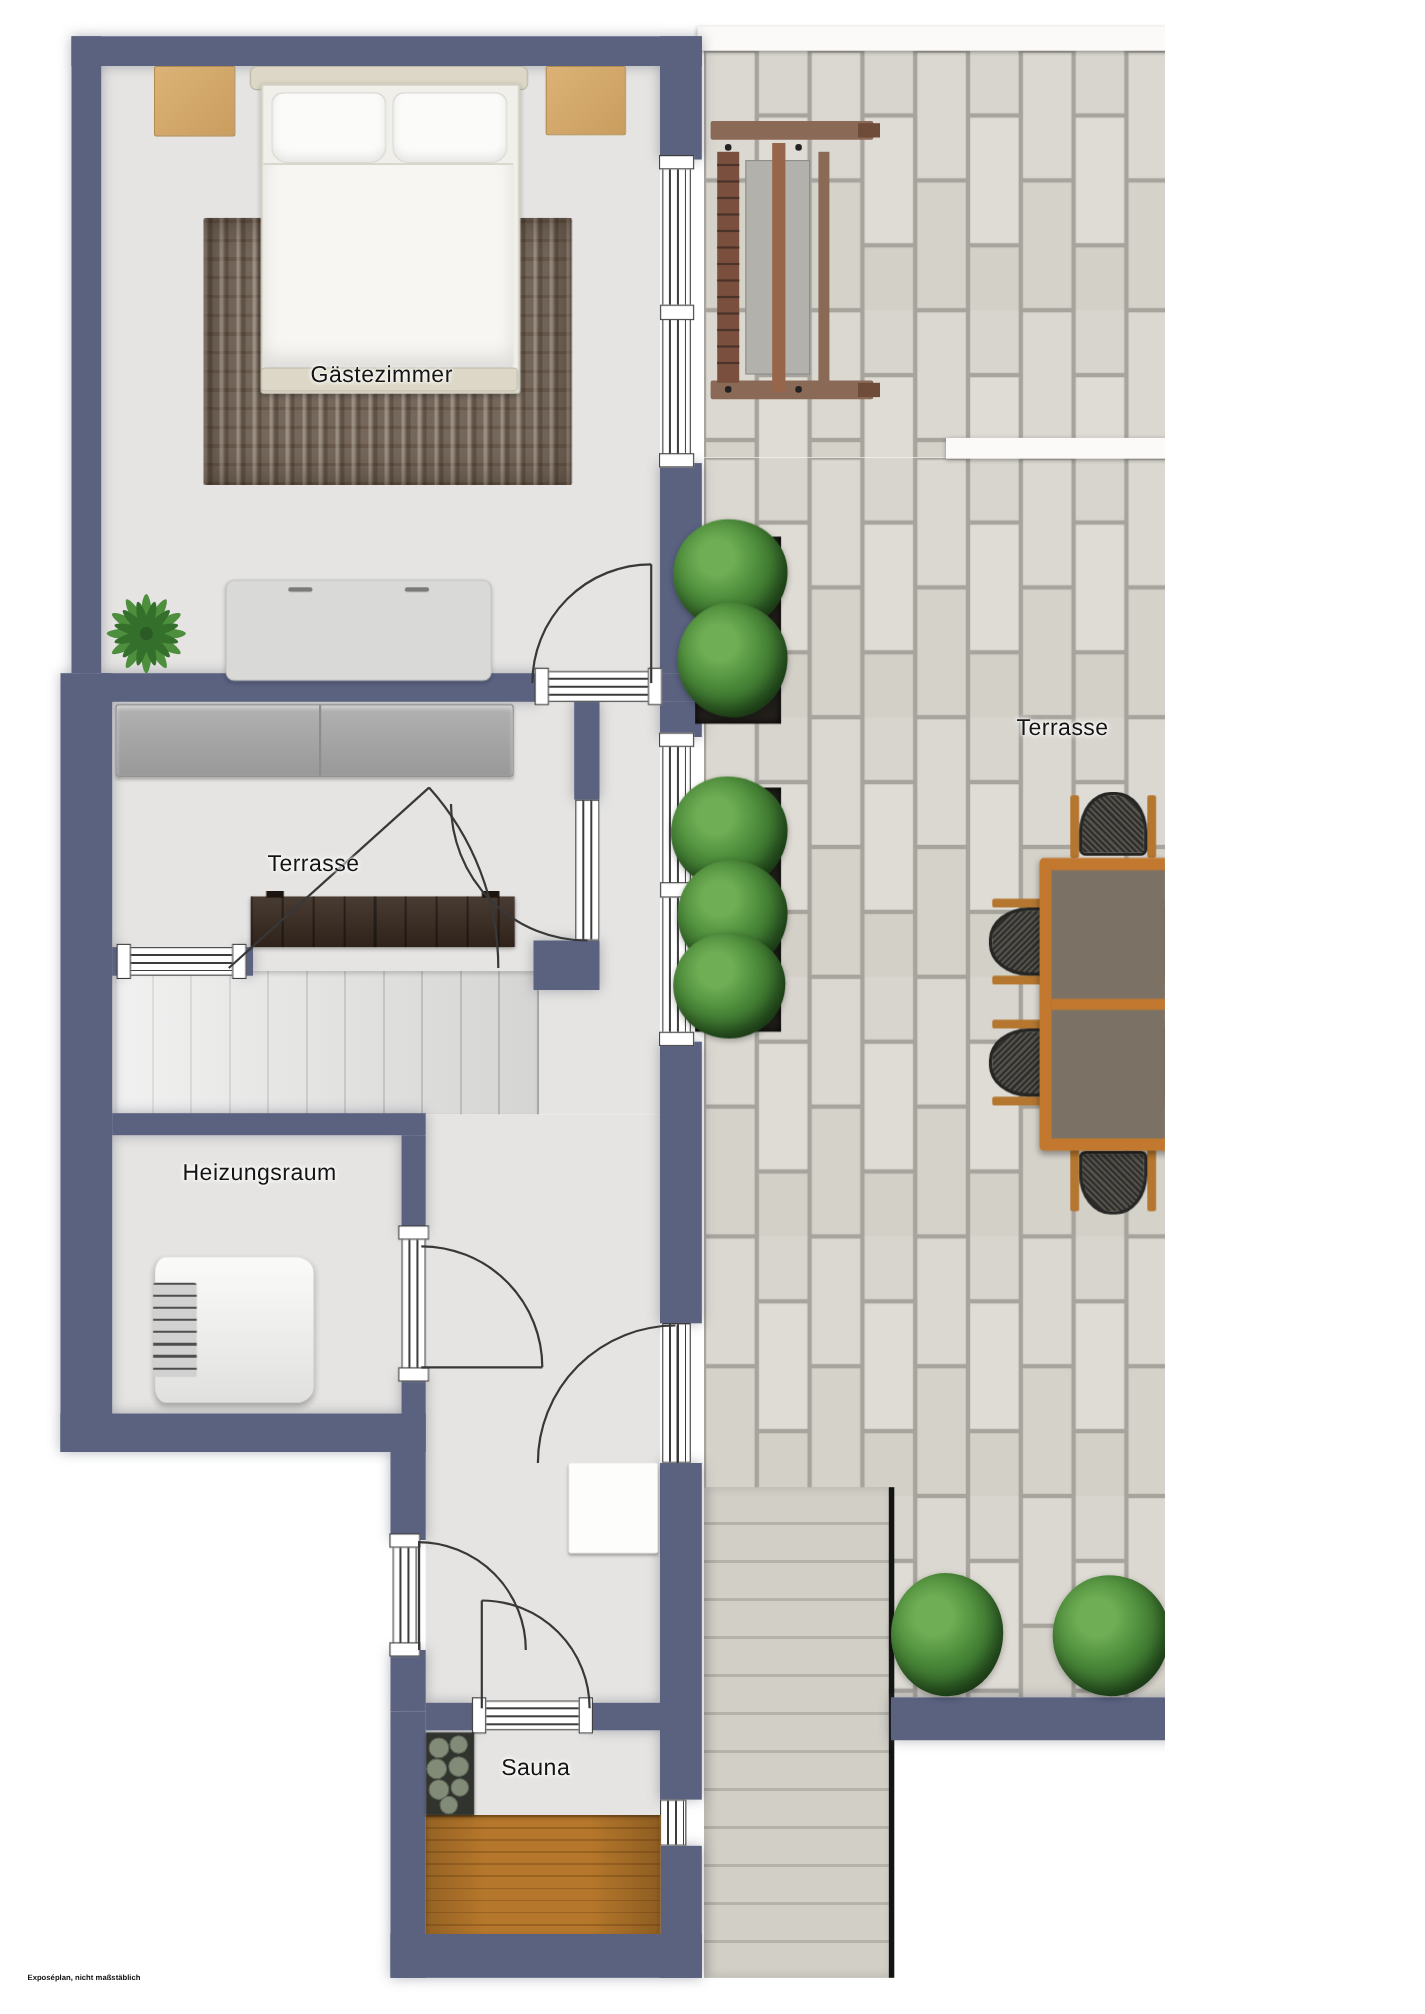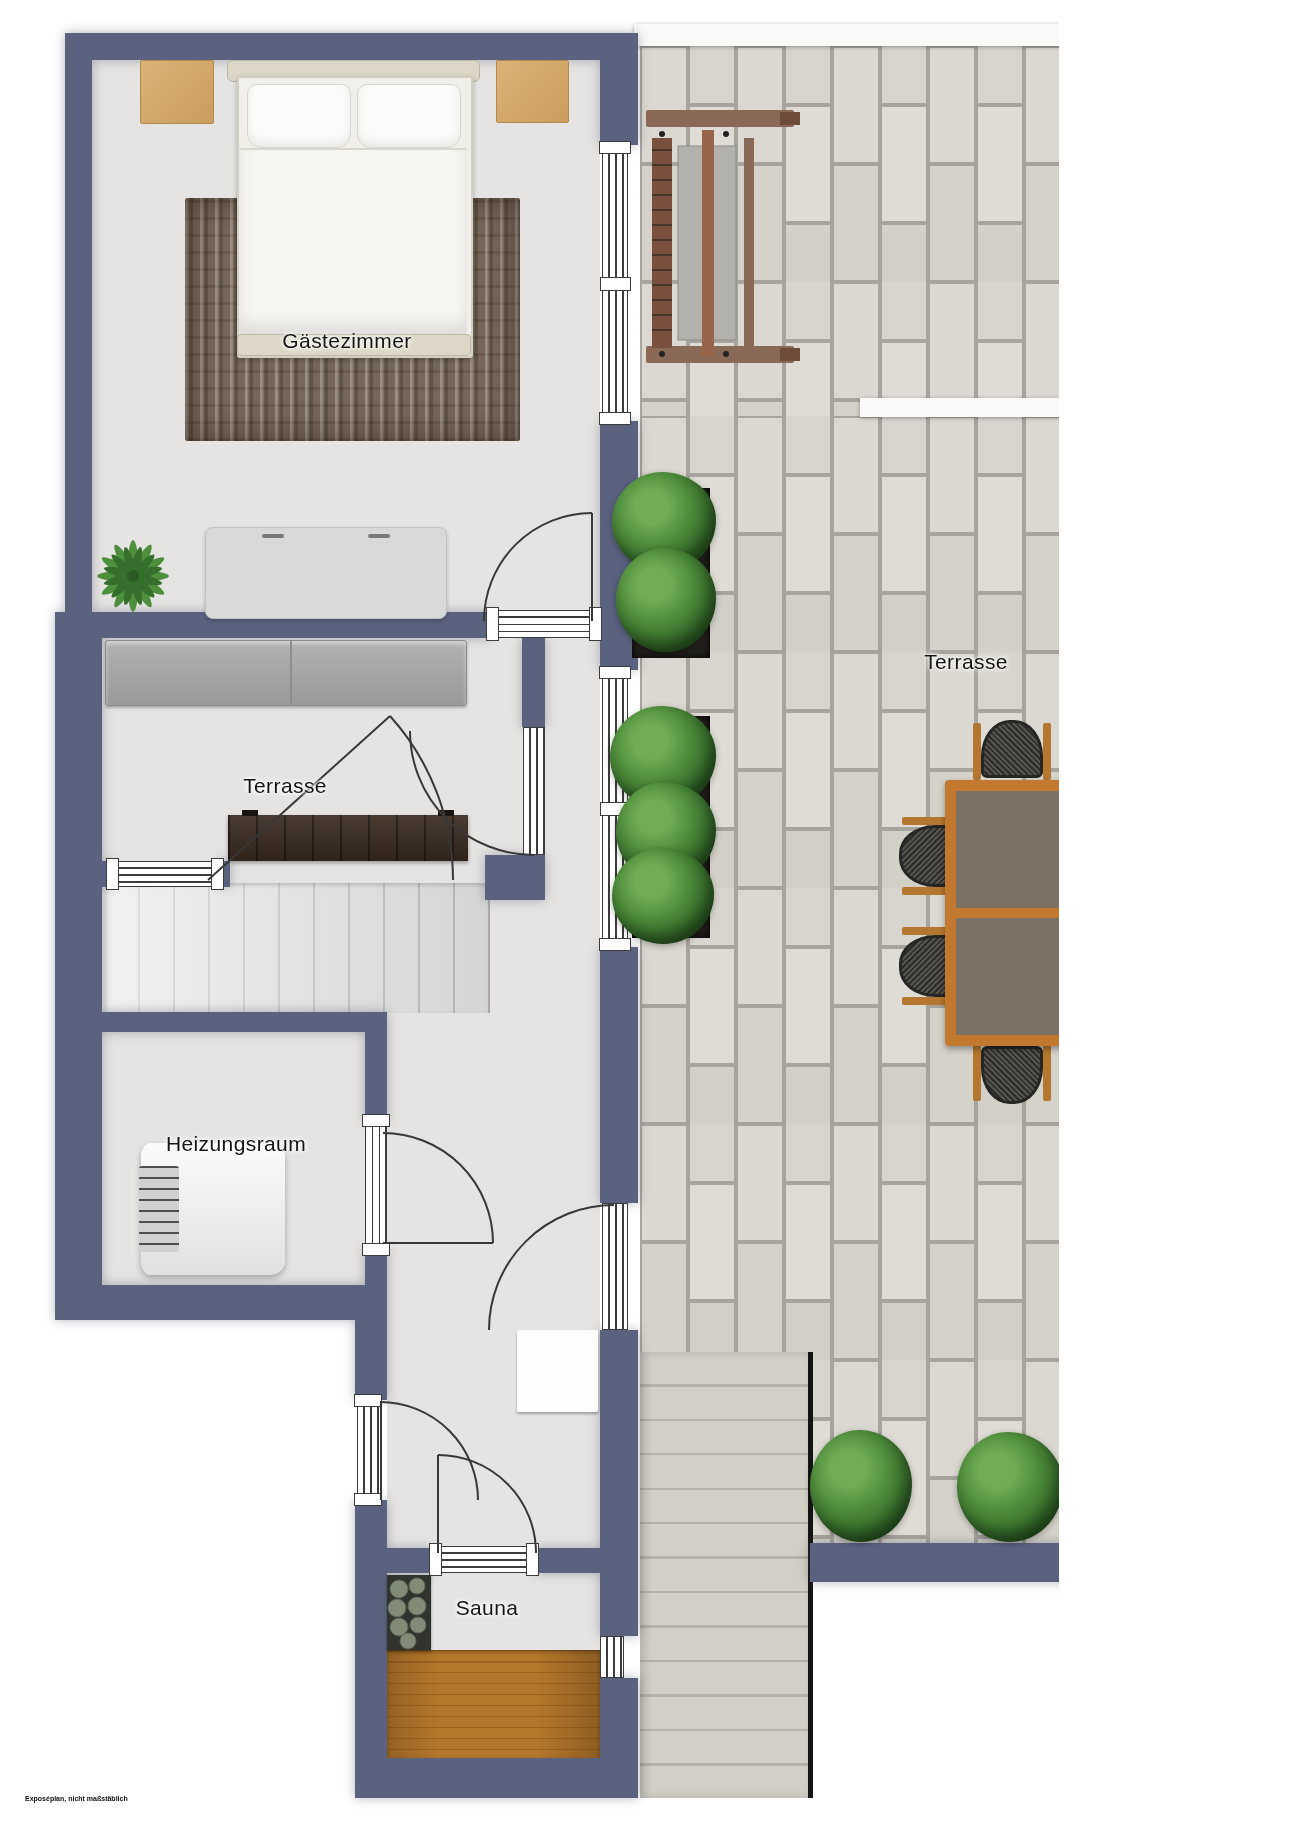--- a/index.html
+++ b/index.html
@@ -300,18 +300,18 @@
       <circle cx="397" cy="1608" r="9"></circle>
         <circle cx="417" cy="1606" r="9"></circle>
       <circle cx="399" cy="1627" r="9"></circle>
         <circle cx="418" cy="1625" r="8"></circle>
       <circle cx="408" cy="1641" r="8"></circle>
     </g>
   </svg>
 
   <div class="rlabel" style="left:347px;top:341px">Gästezimmer</div>
   <div class="rlabel" style="left:285px;top:786px">Terrasse</div>
-  <div class="rlabel" style="left:236px;top:1144px">Heizungsraum</div>
+  <div class="rlabel" style="left:236px;top:1067px">Heizungsraum</div>
   <div class="rlabel" style="left:487px;top:1608px">Sauna</div>
   <div class="rlabel" style="left:966px;top:662px">Terrasse</div>
   <div class="watermark" style="left:25px;top:1795px">Exposéplan, nicht maßstäblich</div>
 
 </div>
 
 </body></html>

